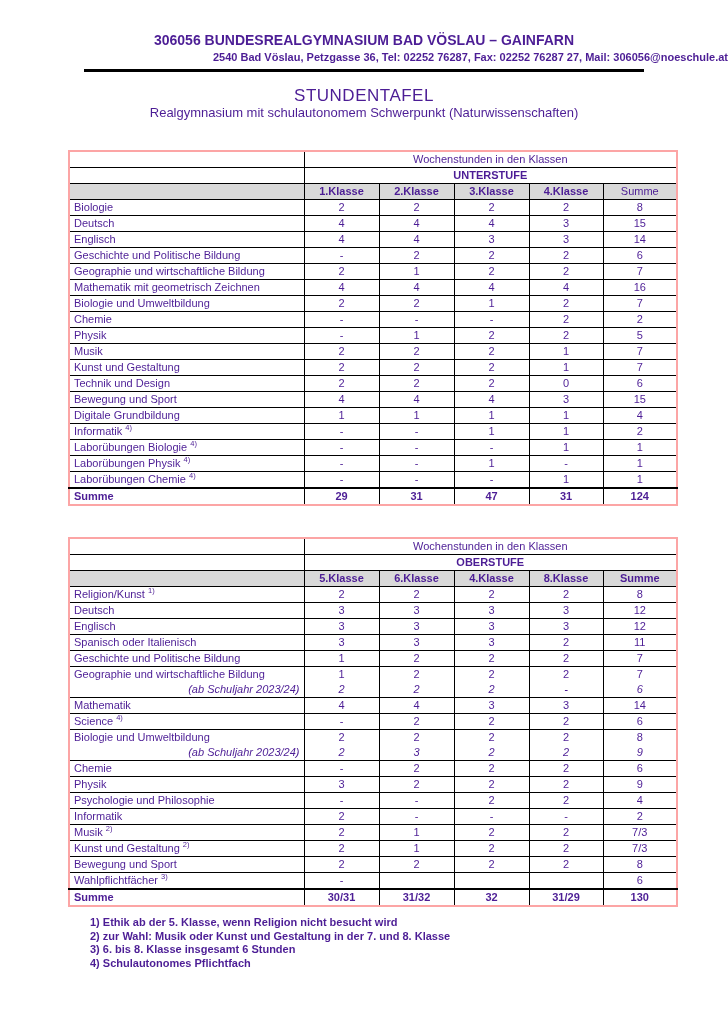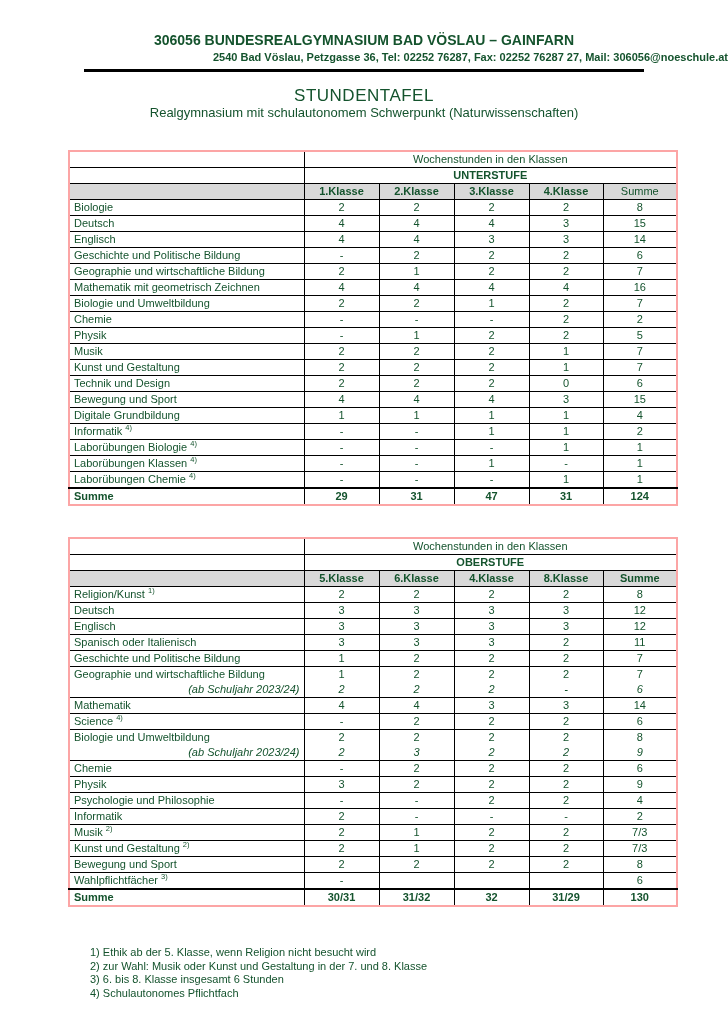--- a/index.html
+++ b/index.html
@@ -1,18 +1,18 @@
 <!DOCTYPE html>
 <html><head>
 <meta charset="utf-8">
 <style>
   html, body { margin:0; padding:0; background:#ffffff; }
   .page {
     position:relative; width:728px; height:1030px; background:#ffffff;
-    color:#14532d; font-family:"Liberation Sans", sans-serif; overflow:hidden;
+    color:#4c1d95; font-family:"Liberation Sans", sans-serif; overflow:hidden;
   }
   
   .school-name { padding-top:32px; text-align:center; font-weight:700; font-size:14px; line-height:16px; }
   .school-address { margin-top:3px; text-align:right; font-weight:700; font-size:11px; line-height:13px; }
   .letterhead-rule { width:560px; margin:5px auto 0 auto; border-top:3px solid #000; height:0; }
   .doc-title { margin-top:14px; text-align:center; font-size:17px; line-height:19px; letter-spacing:0.5px; }
   .doc-subtitle { margin-top:0; text-align:center; font-size:13px; line-height:15px; }
 
   
   .table-wrap-unterstufe { position:absolute; top:150px; left:68px; }
@@ -27,21 +27,21 @@
   table.sched td.stage-head { font-weight:700; }
   table.sched td.col-head { text-align:center; font-weight:700; background:#d9d9d9; }
   #table-unterstufe td.col-head-summe { font-weight:400; }
   table.sched tr.total-row td { font-weight:700; border-top:2px solid #000; }
   table.sched td > div { height:15px; line-height:15px; }
   .sub-line2 { text-align:right; font-style:italic; }
   .italic { font-style:italic; }
   table.sched sup { font-size:7.5px; line-height:0; }
 
   
-  .footnotes { position:absolute; top:946px; left:90px; font-size:11px; line-height:13.5px; }
+  .footnotes { position:absolute; top:916px; left:90px; font-size:11px; line-height:13.5px;font-weight:bold; }
 </style>
 </head>
 <body>
 
 <div class="page">
 
   <div class="school-name">306056 BUNDESREALGYMNASIUM BAD VÖSLAU – GAINFARN</div>
   <div class="school-address">2540 Bad Vöslau, Petzgasse 36, Tel: 02252 76287, Fax: 02252 76287 27, Mail: 306056@noeschule.at</div>
   <div class="letterhead-rule"></div>
   <div class="doc-title">STUNDENTAFEL</div>
@@ -196,21 +196,21 @@
           </tr>
           <tr>
             <td class="subject-cell"><span>Laborübungen Biologie</span> <sup>4)</sup></td>
             <td class="value-cell">-</td>
             <td class="value-cell">-</td>
             <td class="value-cell">-</td>
             <td class="value-cell">1</td>
             <td class="value-cell">1</td>
           </tr>
           <tr>
-            <td class="subject-cell"><span>Laborübungen Klassen</span> <sup>4)</sup></td>
+            <td class="subject-cell"><span>Laborübungen Physik</span> <sup>4)</sup></td>
             <td class="value-cell">-</td>
             <td class="value-cell">-</td>
             <td class="value-cell">1</td>
             <td class="value-cell">-</td>
             <td class="value-cell">1</td>
           </tr>
           <tr>
             <td class="subject-cell"><span>Laborübungen Chemie</span> <sup>4)</sup></td>
             <td class="value-cell">-</td>
             <td class="value-cell">-</td>

